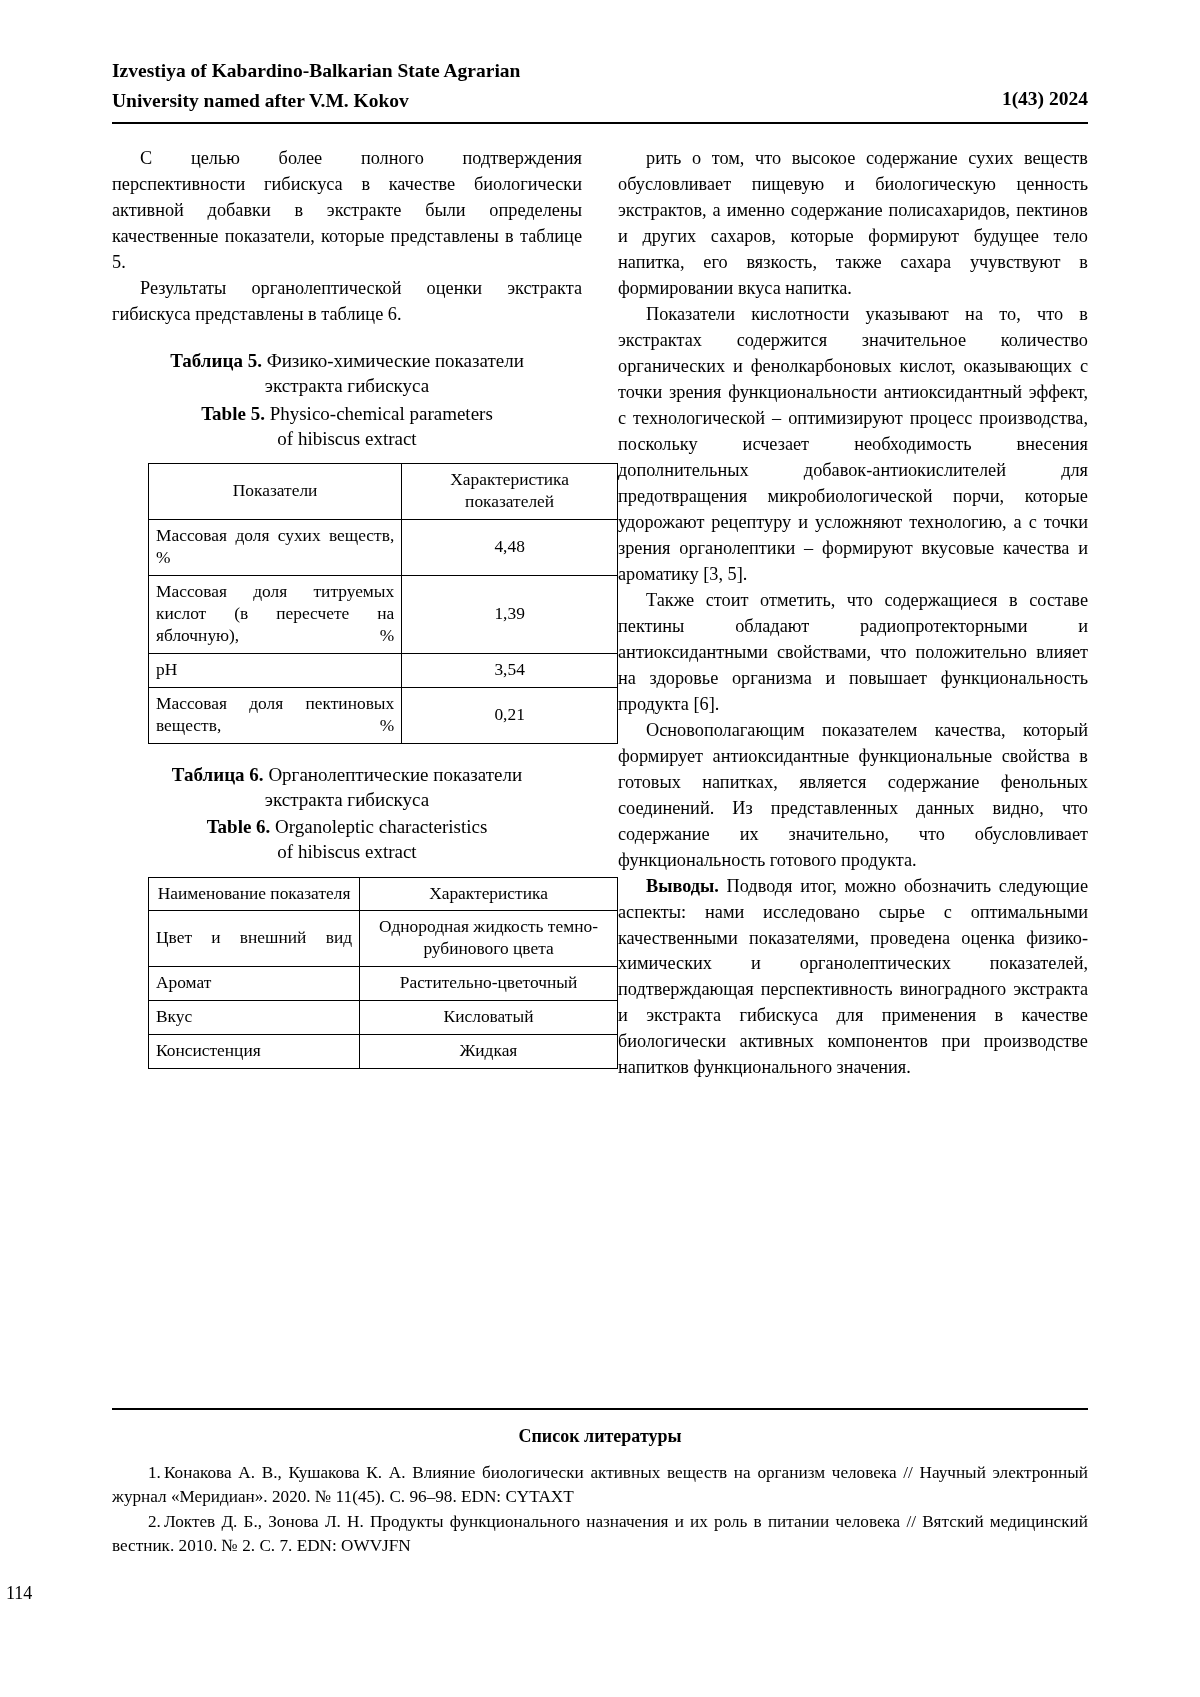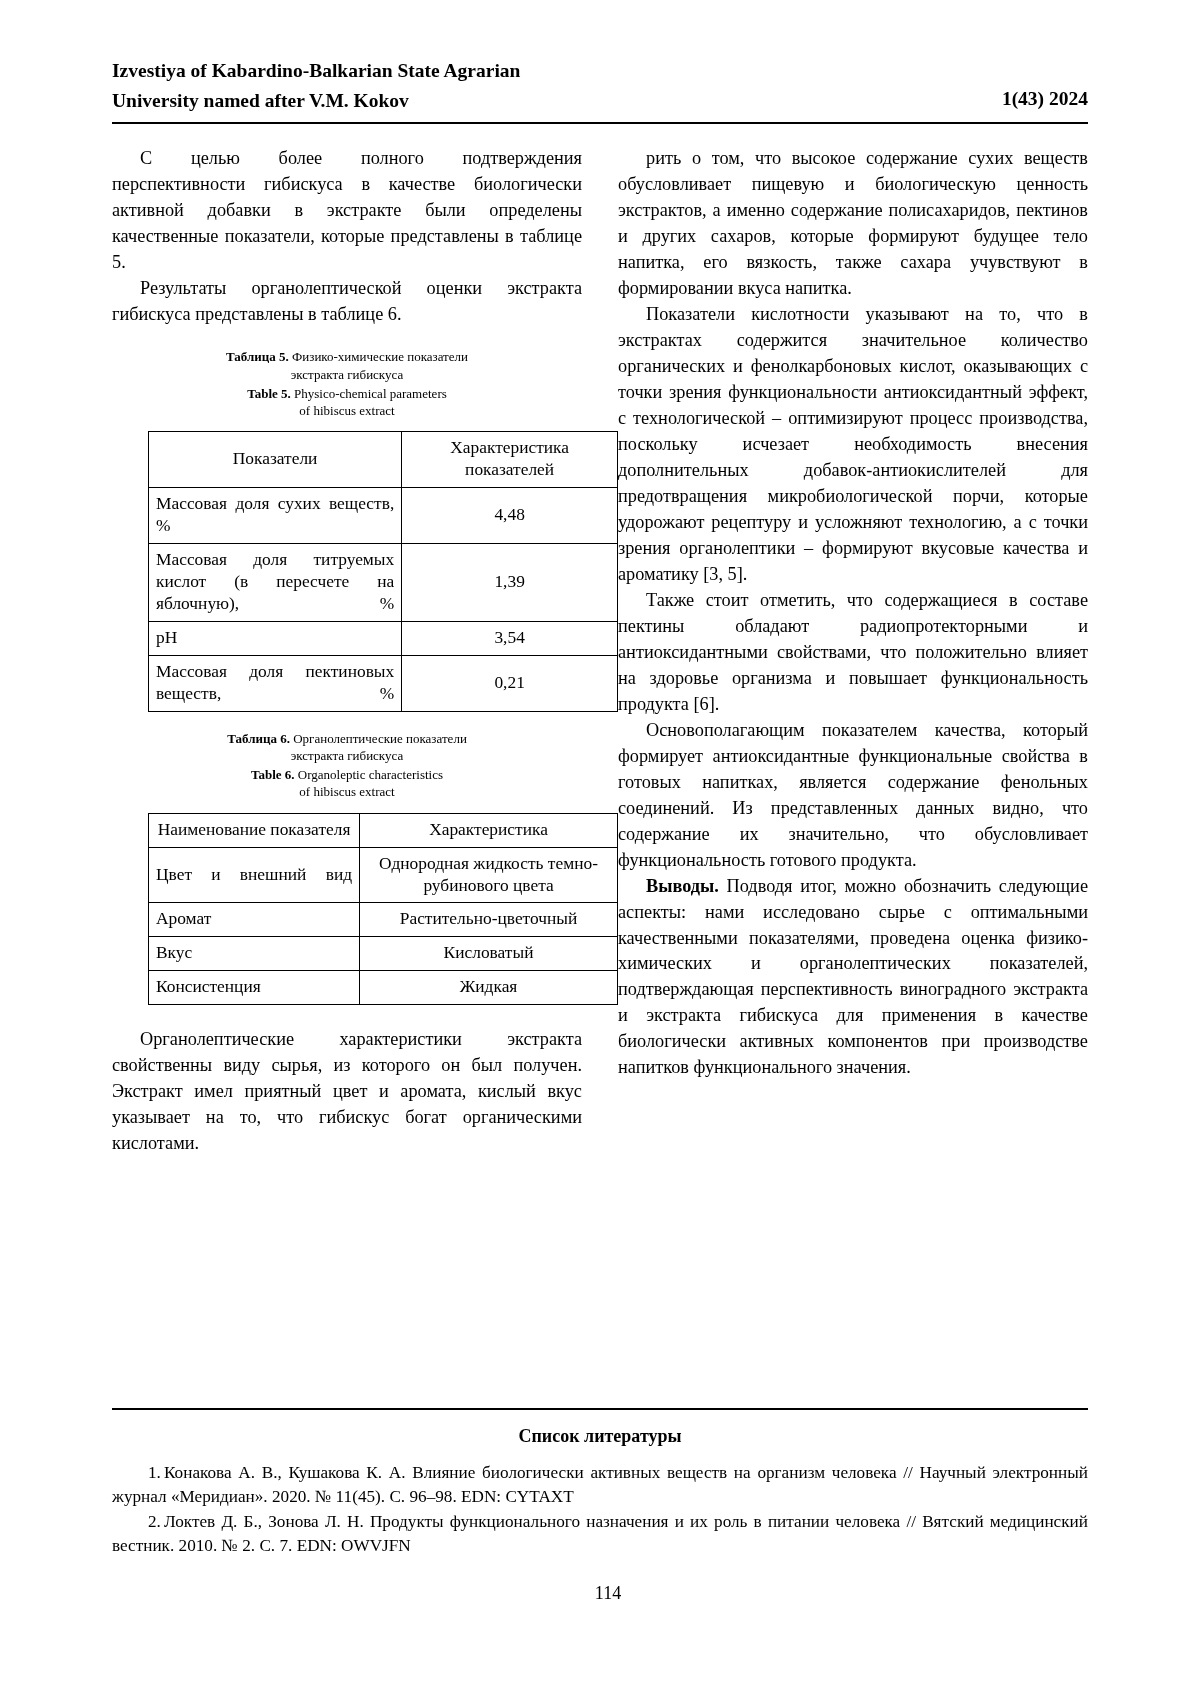--- a/index.html
+++ b/index.html
@@ -53,21 +53,21 @@
     hyphens: manual;
   }
   .col p {
     margin: 0;
     text-indent: 28px;
   }
 
   
   .cap {
     text-align: center;
-    font-size: 13px;
+    font-size: 19px;
     line-height: 1.33;
     margin: 18px 0 0 0;
     text-indent: 0;
   }
   .cap .b { font-weight: bold; }
   .cap.first { margin-top: 20px; }
   .cap.en { margin-top: 2px; }
 
   
   table.doc {
@@ -117,23 +117,22 @@
   }
   .ref-item {
     font-size: 17.2px;
     line-height: 1.38;
     text-align: justify;
     margin-bottom: 2px;
   }
   .ref-item .num { display: inline-block; width: 52px; text-indent: 36px; }
   .page-num {
     position: absolute;
-    left: 16px; right: 0;
+    left: 6px; right: 0;
     top: 1583px;
-    text-align: center;
     font-size: 18px;
   }
 </style>
 </head>
 <body>
 
 <div class="page">
 
   <div class="running-head">
     <div class="left">
@@ -212,21 +211,20 @@
             <td class="value">Кисловатый</td>
           </tr>
           <tr>
             <td class="label nojust" style="width:45%;">Консистенция</td>
             <td class="value">Жидкая</td>
           </tr>
         </tbody>
       </table>
 
       <div style="height:22px;"></div>
-      <p>Органолептические характеристики экстракта свойственны виду сырья, из которого он был получен. Экстракт имел приятный цвет и аромата, кислый вкус указывает на то, что гибискус богат органическими кислотами.</p>
     </div>
 
     <div class="col">
       <p>рить о том, что высокое содержание сухих веществ обусловливает пищевую и биологическую ценность экстрактов, а именно содержание полисахаридов, пектинов и других сахаров, которые формируют будущее тело напитка, его вязкость, также сахара учувствуют в формировании вкуса напитка.</p>
       <p>Показатели кислотности указывают на то, что в экстрактах содержится значительное количество органических и фенолкарбоновых кислот, оказывающих с точки зрения функциональности антиоксидантный эффект, с технологической – оптимизируют процесс производства, поскольку исчезает необходимость внесения дополнительных добавок-антиокислителей для предотвращения микробиологической порчи, которые удорожают рецептуру и усложняют технологию, а с точки зрения органолептики – формируют вкусовые качества и ароматику [3, 5].</p>
       <p>Также стоит отметить, что содержащиеся в составе пектины обладают радиопротекторными и антиоксидантными свойствами, что положительно влияет на здоровье организма и повышает функциональность продукта [6].</p>
       <p>Основополагающим показателем качества, который формирует антиоксидантные функциональные свойства в готовых напитках, является содержание фенольных соединений. Из представленных данных видно, что содержание их значительно, что обусловливает функциональность готового продукта.</p>
       <p>
         <span style="font-weight:bold;">Выводы.</span><span> Подводя итог, можно обозначить следующие аспекты: нами исследовано сырье с оптимальными качественными показателями, проведена оценка физико-химических и органолептических показателей, подтверждающая перспективность виноградного экстракта и экстракта гибискуса для применения в качестве биологически активных компонентов при производстве напитков функционального значения.</span>
       </p>

